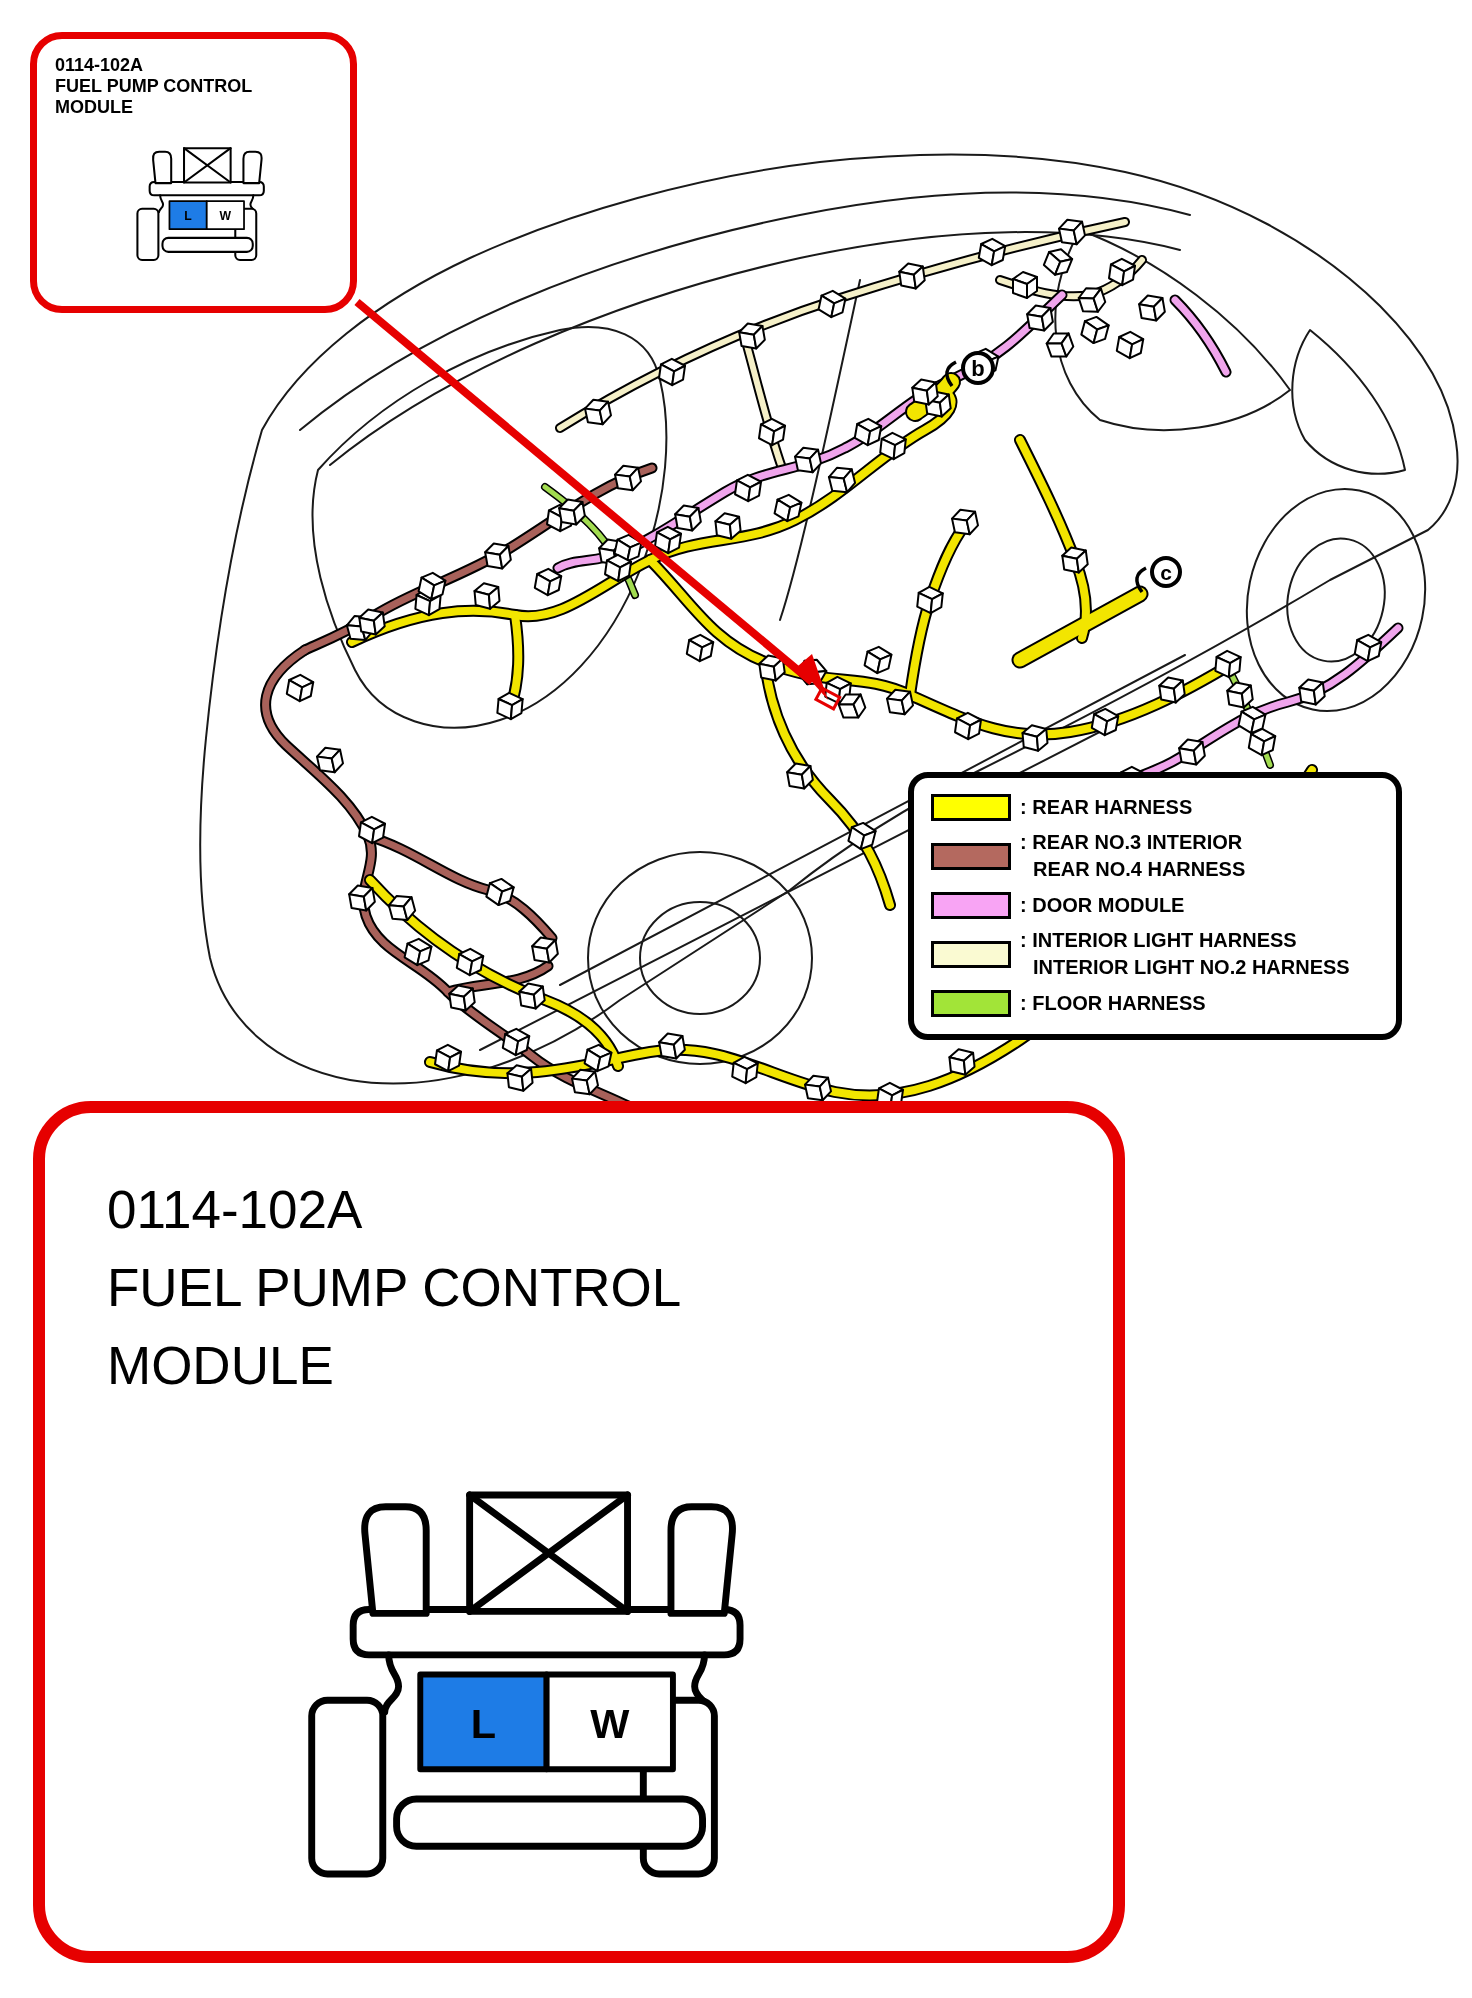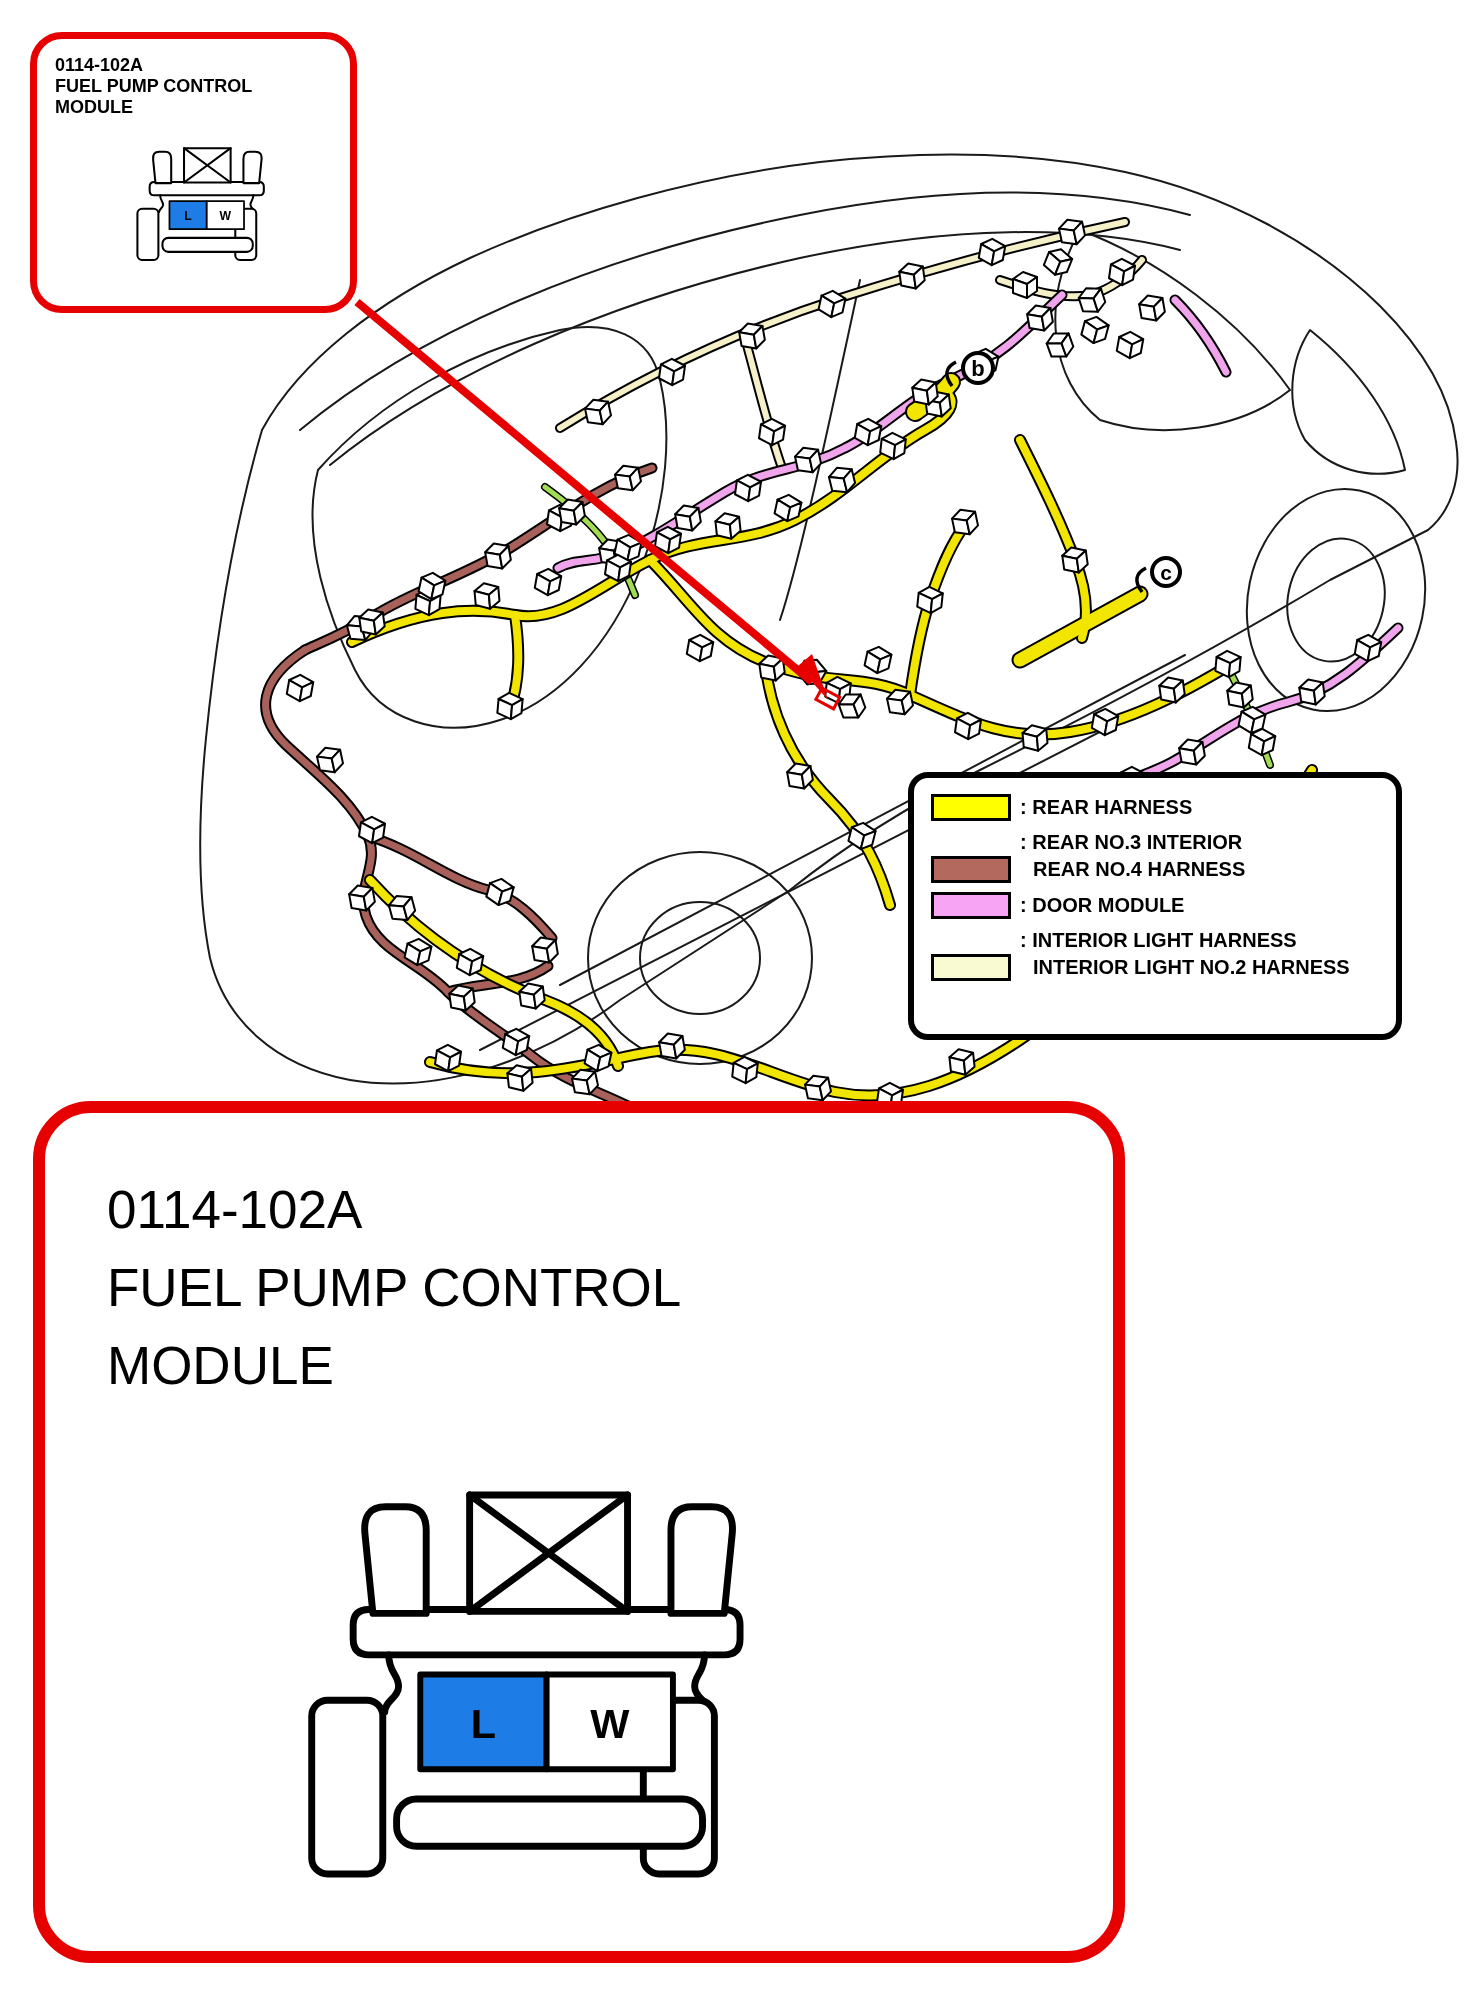--- a/index.html
+++ b/index.html
@@ -10,21 +10,21 @@
 
   
   .callout-small{position:absolute;left:30px;top:32px;width:327px;height:281px;
     border:7px solid #E60000;border-radius:32px;background:#fff;box-sizing:border-box;z-index:3;}
   .cs-title{position:absolute;left:18px;top:16px;font-size:18px;font-weight:bold;line-height:21px;}
   .cs-conn{position:absolute;left:94px;top:108px;width:134px;}
 
   
   .legend{position:absolute;left:908px;top:772px;width:494px;height:268px;background:#fff;
     border:6px solid #000;border-radius:20px;box-sizing:border-box;padding:15px 8px 0 17px;z-index:3;}
-  .lrow{display:flex;align-items:flex-end;margin-bottom:8px;}
+  .lrow{display:flex;align-items:center;margin-bottom:8px;}
   .swatch{width:80px;height:27px;border:3px solid #000;box-sizing:border-box;margin-right:9px;flex:none;margin-top:1px;}
   .llabels{display:flex;flex-direction:column;}
   .llabel{font-weight:bold;font-size:20px;line-height:27px;white-space:nowrap;}
   .llabel2{padding-left:13px;margin-top:0;}
   .llabel2:empty{display:none;}
 
   
   .callout-big{position:absolute;left:33px;top:1101px;width:1092px;height:862px;
     border:12px solid #E60000;border-radius:58px;background:#fff;box-sizing:border-box;z-index:3;}
   .cb-title{position:absolute;left:62px;top:58px;font-size:53px;font-weight:normal;line-height:78px;}
@@ -334,20 +334,27 @@
 
       </div>
     </div>
     <div class="lrow">
       <span class="swatch" style="background: rgb(250, 250, 210);"></span>
       <div class="llabels">
         <span class="llabel">: INTERIOR LIGHT HARNESS</span>
         <span class="llabel llabel2">INTERIOR LIGHT NO.2 HARNESS</span>
       </div>
     </div>
+    <div class="lrow">
+      <span class="swatch" style="background: rgb(162, 228, 56);"></span>
+      <div class="llabels">
+        <span class="llabel">: FLOOR HARNESS</span>
+
+      </div>
+    </div>
   </div>
 
   <div class="callout-big">
     <div class="cb-title">
       <div>0114-102A</div>
       <div>FUEL PUMP CONTROL</div>
       <div>MODULE</div>
     </div>
     <svg class="cb-conn" viewBox="0 0 460 402">
       <use href="#connector-art"></use>

